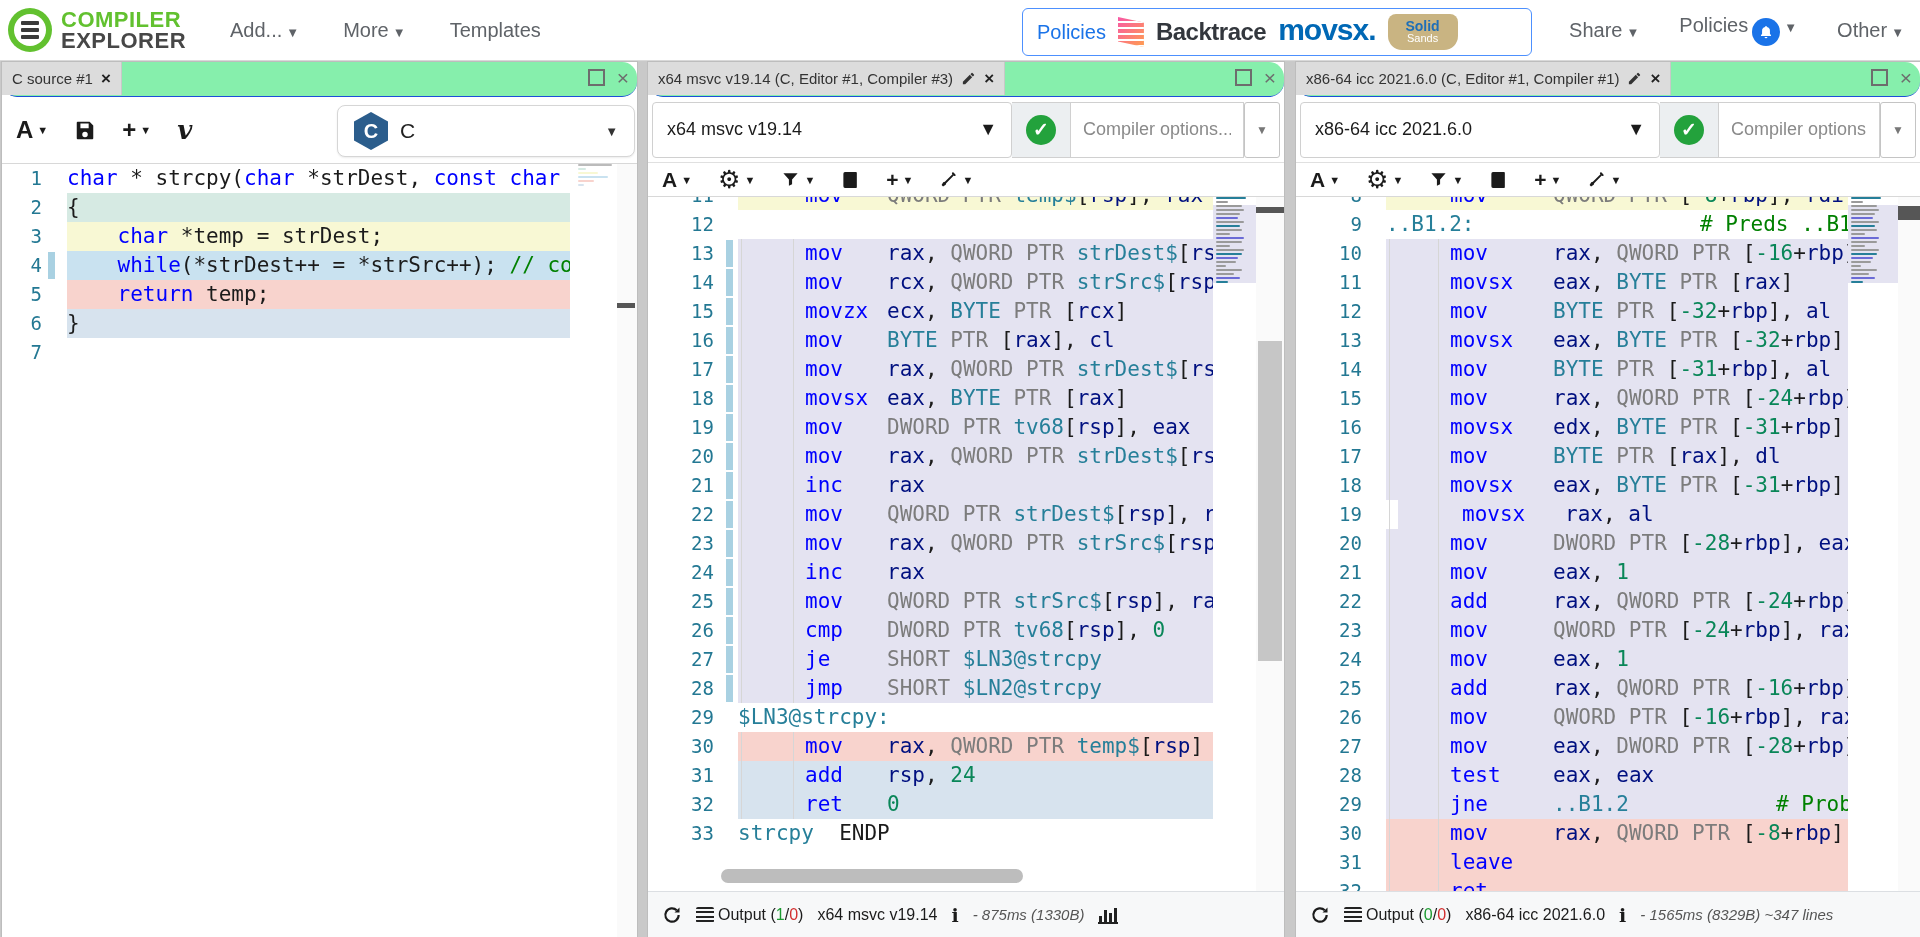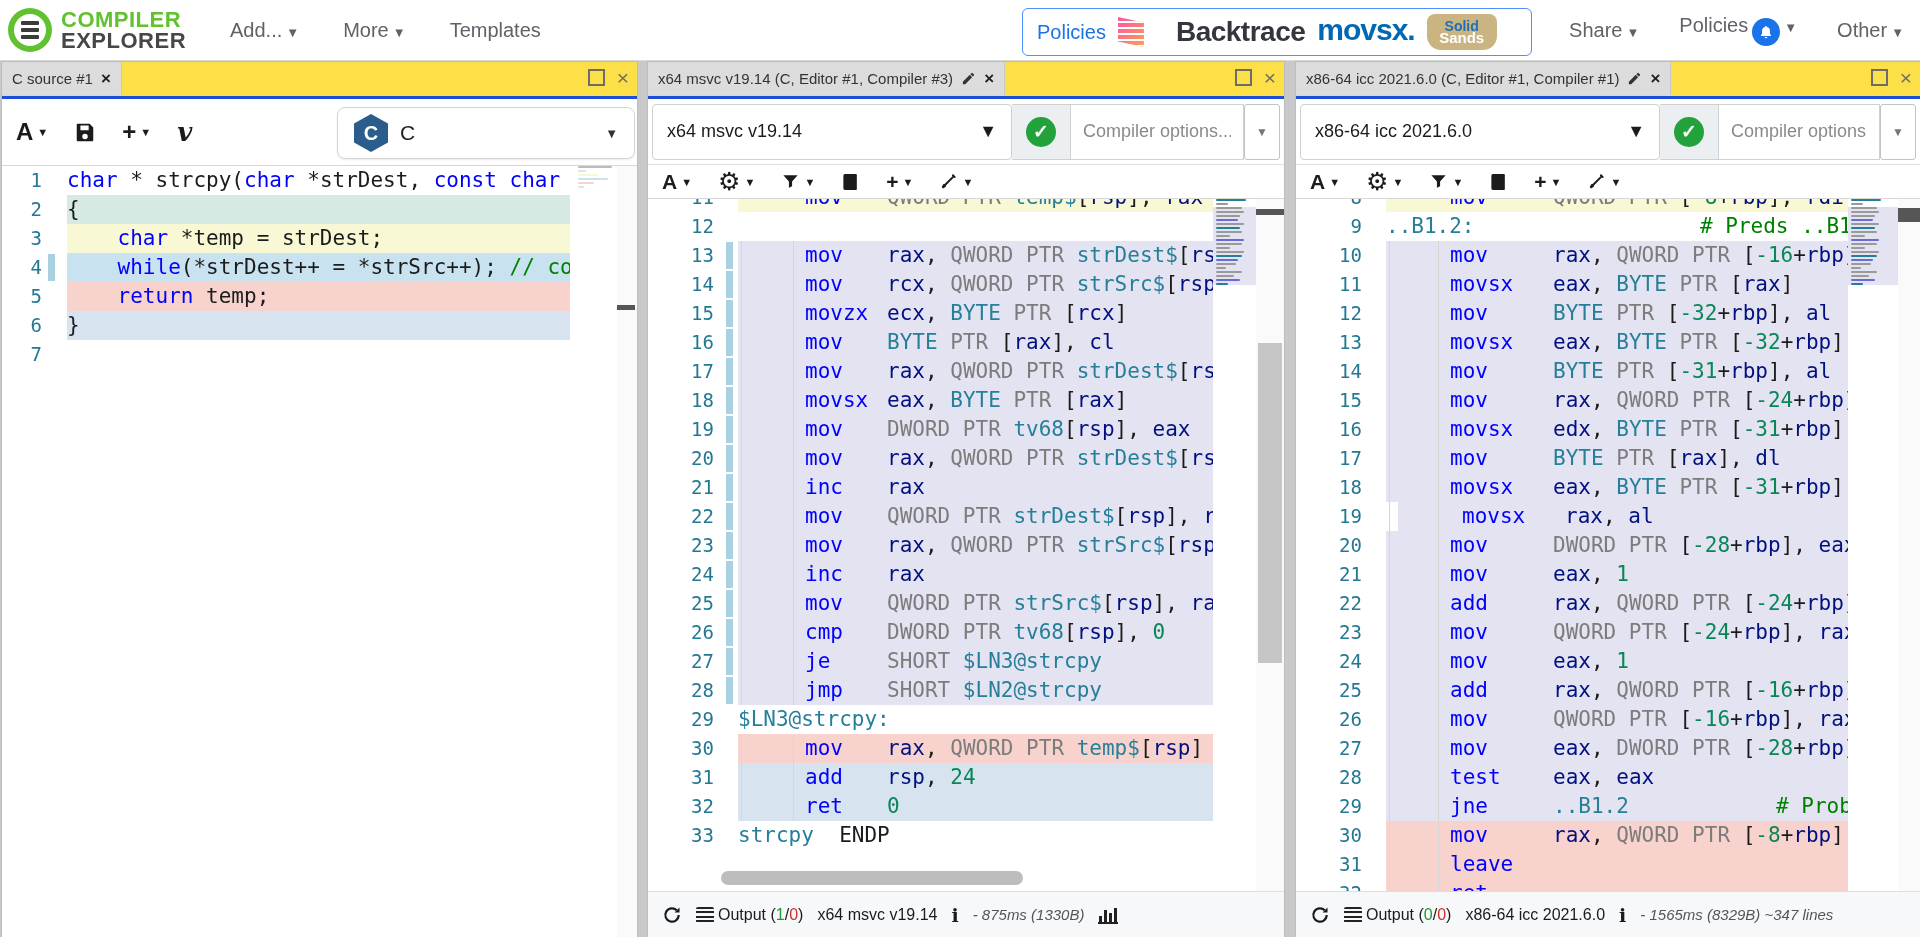--- a/index.html
+++ b/index.html
@@ -18,35 +18,35 @@
   .logo-l2{color:#474747;}
   .nav-menu{color:#5f6368;font-size:20px;margin-left:44px;cursor:pointer;white-space:nowrap;}
   .caret{font-size:13px;color:#5f6368;margin-left:4px;}
   .sponsors{position:absolute;left:1022px;top:8px;width:510px;height:48px;border:1px solid #4d90fe;
     border-radius:6px;background:#fff;display:flex;align-items:center;padding:0 14px;box-sizing:border-box;gap:12px;}
   .sponsors-label{color:#1a73e8;font-size:20px;}
   .bt-icon{width:26px;height:30px;background:linear-gradient(135deg,#f857a6,#ff9e4f);
     clip-path:polygon(0 0,100% 18%,100% 100%,0 82%);position:relative;}
   .bt-icon:after{content:"";position:absolute;inset:0;
     background:repeating-linear-gradient(180deg,transparent 0 4px,#fff 4px 6px);}
-  .bt-text{color:#33373d;font-size:28px;font-weight:700;letter-spacing:-.5px;margin-left:20px;}
+  .bt-text{color:#33373d;font-size:24px;font-weight:700;letter-spacing:-.5px;}
   .intel{color:#0068b5;font-size:30px;font-weight:700;letter-spacing:-1px;margin-top:-4px;}
   .ss{width:70px;height:36px;background:#c9b482;border-radius:8px 8px 14px 14px;position:relative;
     display:flex;flex-direction:column;align-items:center;justify-content:center;line-height:12px;}
   .ss b{color:#1e6fb8;font-size:14px;font-weight:900;}
-  .ss span{color:#ffffff;font-size:15px;font-weight:700;}
+  .ss span{color:#ffffff;font-size:11px;font-weight:400;}
   .nav-right{position:absolute;right:16px;top:0;height:60px;display:flex;align-items:center;gap:40px;}
   .bell{display:inline-flex;width:28px;height:28px;border-radius:50%;background:#1a73e8;
     align-items:center;justify-content:center;vertical-align:-7px;margin-left:4px;}
   
   .pane{position:absolute;top:62px;height:875px;background:#ffffff;box-shadow:0 0 0 1px #bdbdbd;}
   #pane-src{left:2px;width:635px;}
   #pane-msvc{left:648px;width:636px;}
   #pane-icc{left:1296px;width:624px;}
-  .tabstrip{height:34px;background:#fde047;position:relative;border-bottom:3px solid #1d4ed8;}
+  .tabstrip{height:34px;background:#86efac;position:relative;border-bottom:1px solid #1d4ed8;border-radius:15px;}
   .tab{display:inline-flex;align-items:center;height:33px;background:#dcdcdc;border-right:1px solid #c8c8c8;
     padding:0 10px;font-size:15px;color:#333;gap:8px;max-width:85%;white-space:nowrap;overflow:hidden;}
   .tab .tclose{color:#222;font-size:17px;font-weight:700;cursor:pointer;}
   .tab .tedit svg{vertical-align:-2px;}
   .winbtns{position:absolute;right:8px;top:7px;display:flex;gap:12px;align-items:center;}
   .maxbtn{width:13px;height:13px;border:2px solid #6d6d6d;display:inline-block;cursor:pointer;}
   .closebtn{color:#6d6d6d;font-size:21px;line-height:13px;cursor:pointer;}
   
   .comp-row{height:66px;border-bottom:1px solid #e0e0e0;display:flex;align-items:center;box-sizing:border-box;padding:6px 4px;}
   .comp-select{height:54px;flex:0 0 330px;border:1px solid #d0d0d0;border-radius:4px;display:flex;

